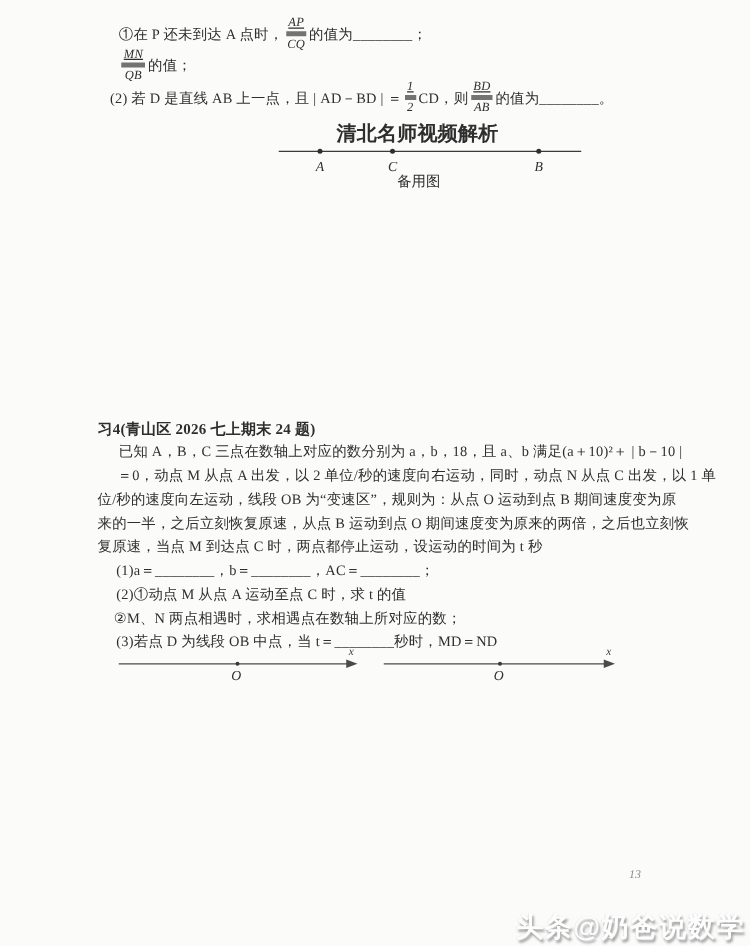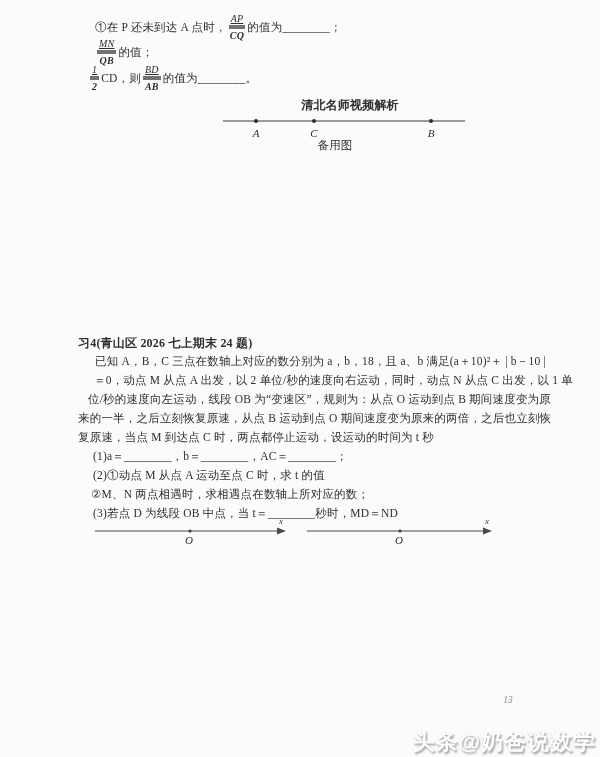--- a/index.html
+++ b/index.html
@@ -7,21 +7,21 @@
     width:600px;height:757px;position:relative;overflow:hidden;
     background:#fbfbfa;
     font-family:"Liberation Serif","DejaVu Serif",serif;
     color:#2e2e2e;
   }
   .abs{position:absolute;}
   .tline{font-size:11.5px;white-space:nowrap;letter-spacing:0.2px;}
   .frac-line{display:flex;align-items:center;height:28px;}
   .frac{display:inline-block;text-align:center;line-height:1;margin:0 2px;font-style:italic;font-size:10px;}
   .frac .fnum{display:block;border-bottom:4px solid #737373;padding:0 2px 1.5px;text-decoration:underline;}
-  .frac .fden{display:block;padding-top:1.5px;font-weight:bold;}
+  .frac .fden{display:block;padding-top:1.5px;}
   .bold{font-weight:bold;}
   .center{text-align:center;}
   .caption{font-size:11.5px;}
   .pagenum{font-size:9.5px;color:#8f8f8f;font-style:italic;}
   .watermark{
     font-family:"Liberation Sans","DejaVu Sans",sans-serif;
     font-size:22px;font-weight:bold;letter-spacing:1px;
     color:#fdfdfd;
     text-shadow:1.5px 2px 2px #a3a3a3, -0.5px -0.5px 1px #e8e8e8;
   }
@@ -43,51 +43,52 @@
 
 <div class="abs tline frac-line" style="left:95px;top:38px;">
   <span class="frac">
     <span class="fnum">MN</span>
     <span class="fden">QB</span>
   </span>
   <span>的值；</span>
 </div>
 
 <div class="abs tline frac-line" style="left:88px;top:64px;">
+  <span>(2) 若 D 是直线 AB 上一点，且 | AD－BD | ＝</span>
   <span class="frac">
     <span class="fnum">1</span>
     <span class="fden">2</span>
   </span>
   <span>CD，则</span>
   <span class="frac">
     <span class="fnum">BD</span>
     <span class="fden">AB</span>
   </span>
   <span>的值为________。</span>
 </div>
 
-<div class="abs tline bold center" style="left:284px;top:97px;width:132px;font-size:12px;">清北名师视频解析</div>
+<div class="abs tline bold center" style="left:268px;top:97px;width:132px;font-size:16px;">清北名师视频解析</div>
 
 <svg class="abs" style="left:205px;top:110px;" width="280" height="32" viewBox="0 0 280 32">
   <line x1="18" y1="11" x2="260" y2="11" stroke="#3a3a3a" stroke-width="1"></line>
   <circle cx="51" cy="11" r="2" fill="#2e2e2e"></circle>
   <circle cx="109" cy="11" r="2" fill="#2e2e2e"></circle>
   <circle cx="226" cy="11" r="2" fill="#2e2e2e"></circle>
   <text x="51" y="27" text-anchor="middle" class="pt-label">A</text>
   <text x="109" y="27" text-anchor="middle" class="pt-label">C</text>
   <text x="226" y="27" text-anchor="middle" class="pt-label">B</text>
 </svg>
 
 <div class="abs caption center" style="left:300px;top:138px;width:70px;">备用图</div>
 
 <div class="abs tline bold" style="left:78px;top:335px;font-size:12px;">习4(青山区 2026 七上期末 24 题)</div>
 
 <div class="abs tline" style="left:95px;top:354px;">已知 A，B，C 三点在数轴上对应的数分别为 a，b，18，且 a、b 满足(a＋10)²＋ | b－10 |</div>
 <div class="abs tline" style="left:94px;top:373px;text-align:center;">＝0，动点 M 从点 A 出发，以 2 单位/秒的速度向右运动，同时，动点 N 从点 C 出发，以 1 单</div>
-<div class="abs tline" style="left:88px;top:392px;">位/秒的速度向左运动，线段 OB 为“变速区”，规则为：从点 O 运动到点 B 期间速度变为原</div>
+<div class="abs tline" style="left:78px;top:392px;">位/秒的速度向左运动，线段 OB 为“变速区”，规则为：从点 O 运动到点 B 期间速度变为原</div>
 <div class="abs tline" style="left:78px;top:411px;">来的一半，之后立刻恢复原速，从点 B 运动到点 O 期间速度变为原来的两倍，之后也立刻恢</div>
 <div class="abs tline" style="left:78px;top:430px;">复原速，当点 M 到达点 C 时，两点都停止运动，设运动的时间为 t 秒</div>
 
 <div class="abs tline" style="left:93px;top:449px;">(1)a＝________，b＝________，AC＝________；</div>
 <div class="abs tline" style="left:93px;top:468px;">(2)①动点 M 从点 A 运动至点 C 时，求 t 的值</div>
 <div class="abs tline" style="left:91px;top:487px;">②M、N 两点相遇时，求相遇点在数轴上所对应的数；</div>
 <div class="abs tline" style="left:93px;top:506px;">(3)若点 D 为线段 OB 中点，当 t＝________秒时，MD＝ND</div>
 
 <svg class="abs" style="left:85px;top:514px;" width="420" height="34" viewBox="0 0 420 34">
 

